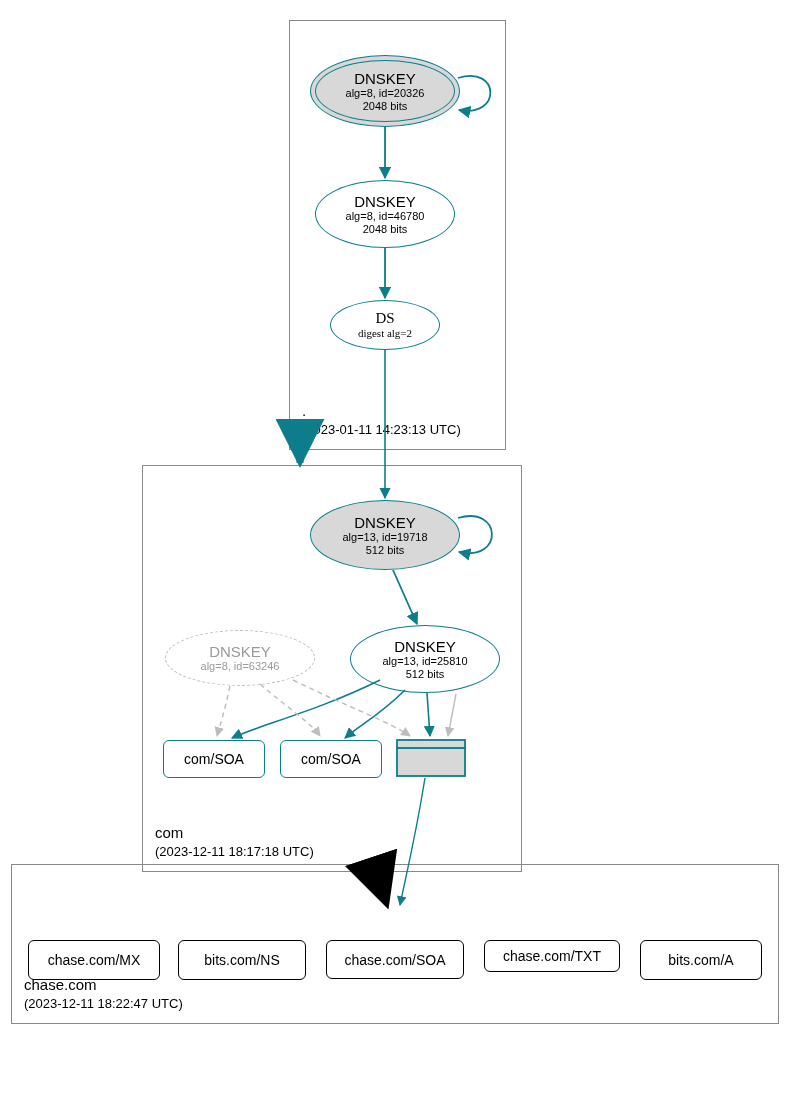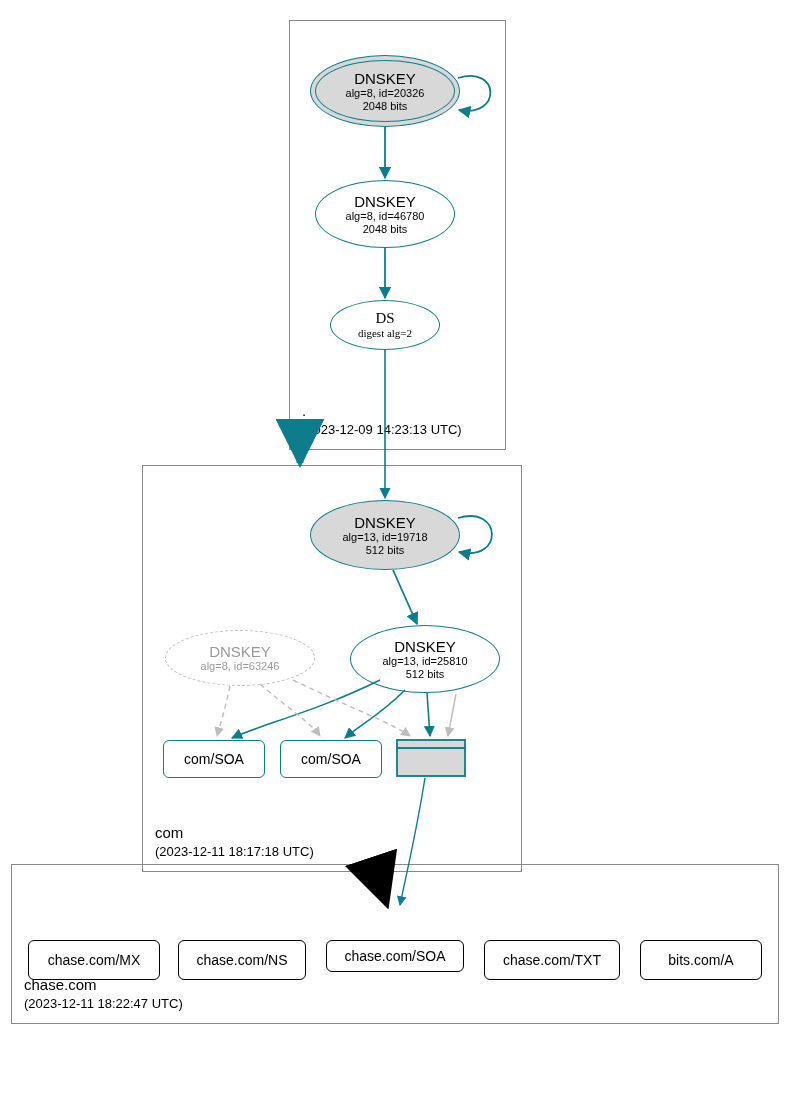--- a/index.html
+++ b/index.html
@@ -72,21 +72,21 @@
     width: 791px; height: 1094px;
     pointer-events: none;
   }
 </style>
 </head>
 <body>
 
 <div class="zone" style="left:289px; top:20px; width:217px; height:430px;">
   <div class="zone-label">
     <div>.</div>
-    <div class="ts">(2023-12-09 14:23:13 UTC)</div>
+    <div class="ts">(2023-01-11 14:23:13 UTC)</div>
   </div>
 </div>
 
 <div class="node ellipse double teal-fill" style="left:310px; top:55px; width:150px; height:72px;">
   <div class="title">DNSKEY</div>
   <div class="sub">alg=8, id=20326</div>
   <div class="sub">2048 bits</div>
 </div>
 
 <div class="node ellipse" style="left:315px; top:180px; width:140px; height:68px;">
@@ -140,26 +140,26 @@
   <div class="zone-label">
     <div>chase.com</div>
     <div class="ts">(2023-12-11 18:22:47 UTC)</div>
   </div>
 </div>
 
 <div class="node rrect black" style="left:28px;  top:940px; width:132px; height:40px;">
     <div class="title" style="font-size:14px;">chase.com/MX</div>
   </div>
 <div class="node rrect black" style="left:178px; top:940px; width:128px; height:40px;">
-    <div class="title" style="font-size:14px;">chase.com/NS</div>
-  </div>
-<div class="node rrect black" style="left:326px; top:940px; width:138px; height:32px;">
+    <div class="title" style="font-size:14px;">bits.com/NS</div>
+  </div>
+<div class="node rrect black" style="left:326px; top:940px; width:138px; height:39px;">
     <div class="title" style="font-size:14px;">chase.com/SOA</div>
   </div>
-<div class="node rrect black" style="left:484px; top:940px; width:136px; height:40px;">
+<div class="node rrect black" style="left:484px; top:940px; width:136px; height:32px;">
     <div class="title" style="font-size:14px;">chase.com/TXT</div>
   </div>
 <div class="node rrect black" style="left:640px; top:940px; width:122px; height:40px;">
     <div class="title" style="font-size:14px;">bits.com/A</div>
   </div>
 
 <svg class="overlay" viewBox="0 0 791 1094">
   <defs>
     <marker id="arr-teal" viewBox="0 0 10 10" refX="9" refY="5" markerWidth="7" markerHeight="7" orient="auto-start-reverse">
       <path d="M0,0 L10,5 L0,10 z" fill="#0d7d8c"></path>

